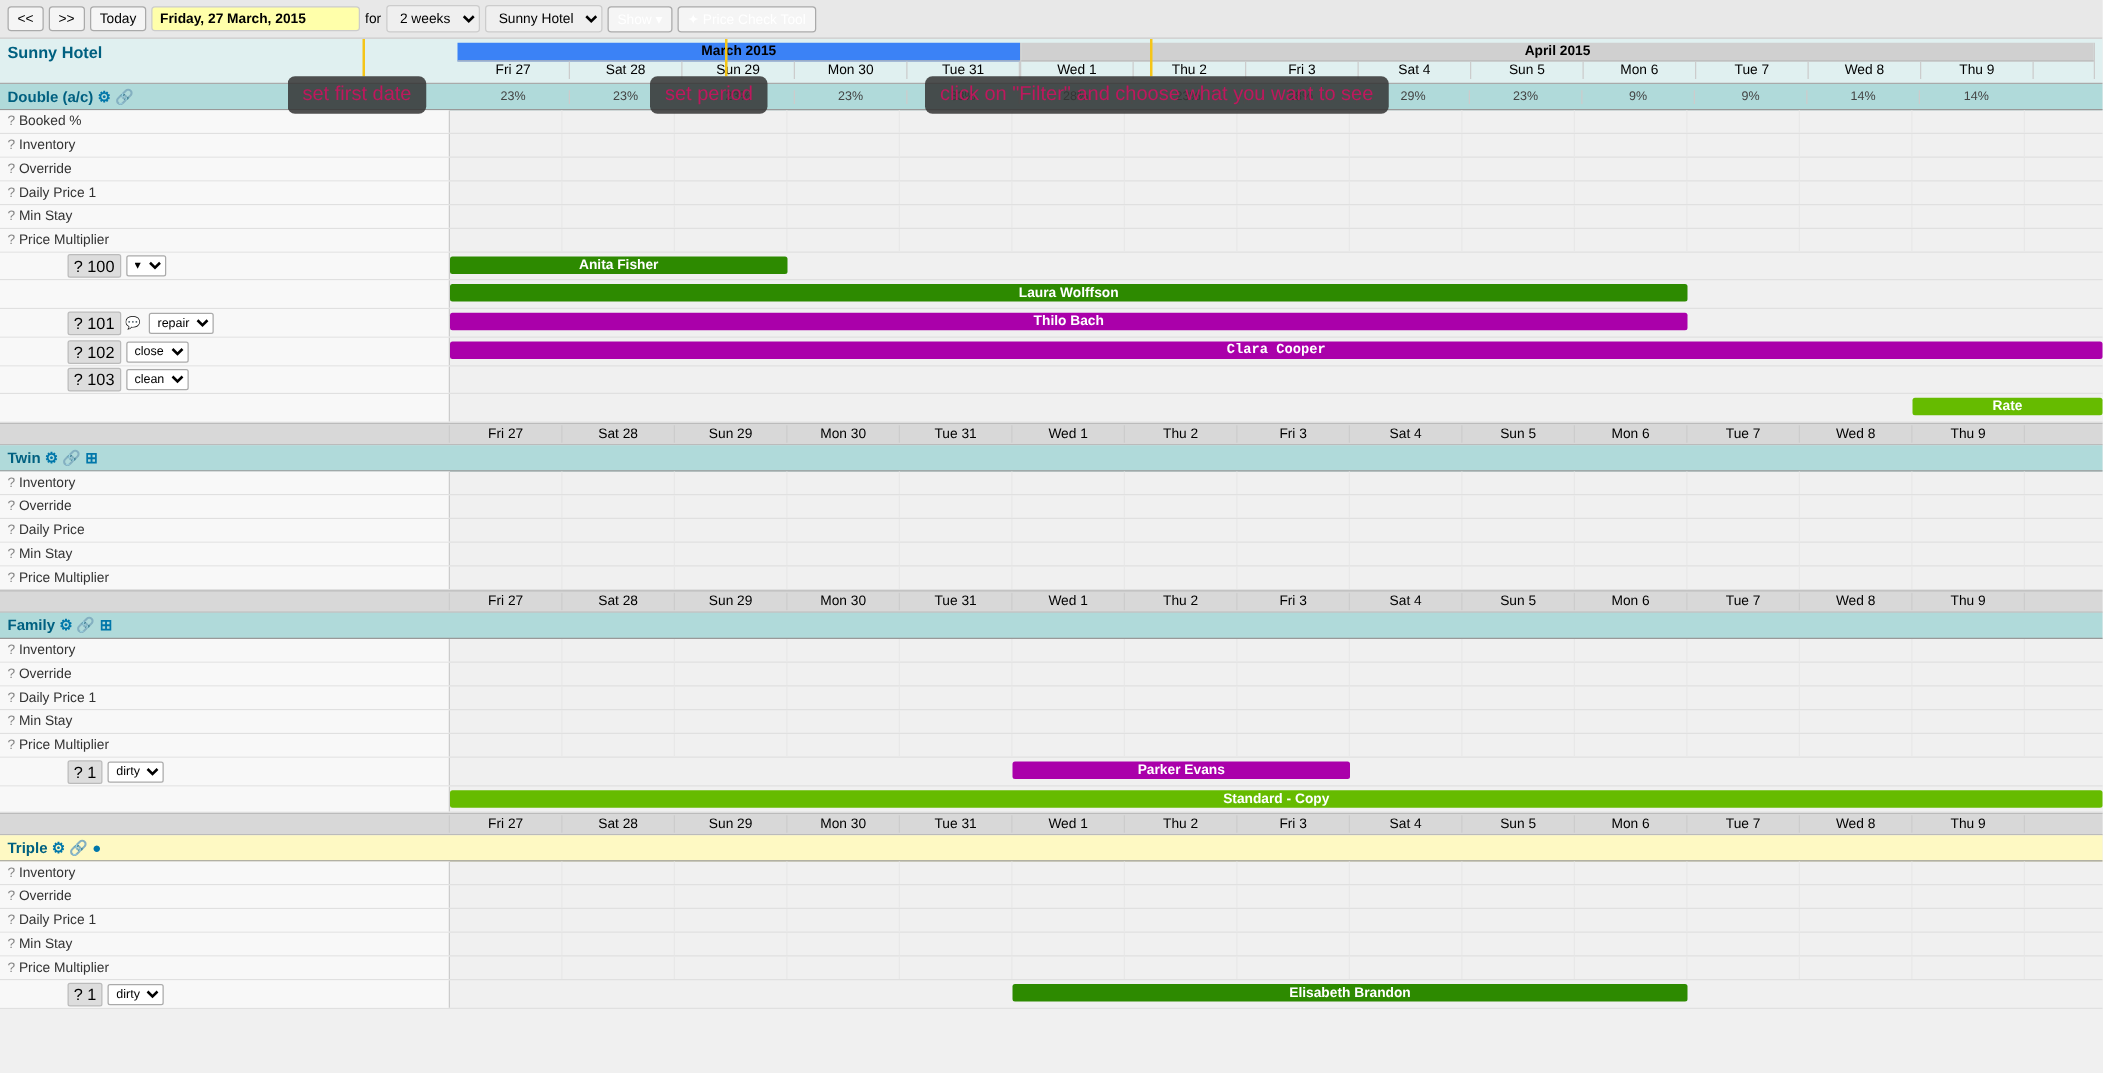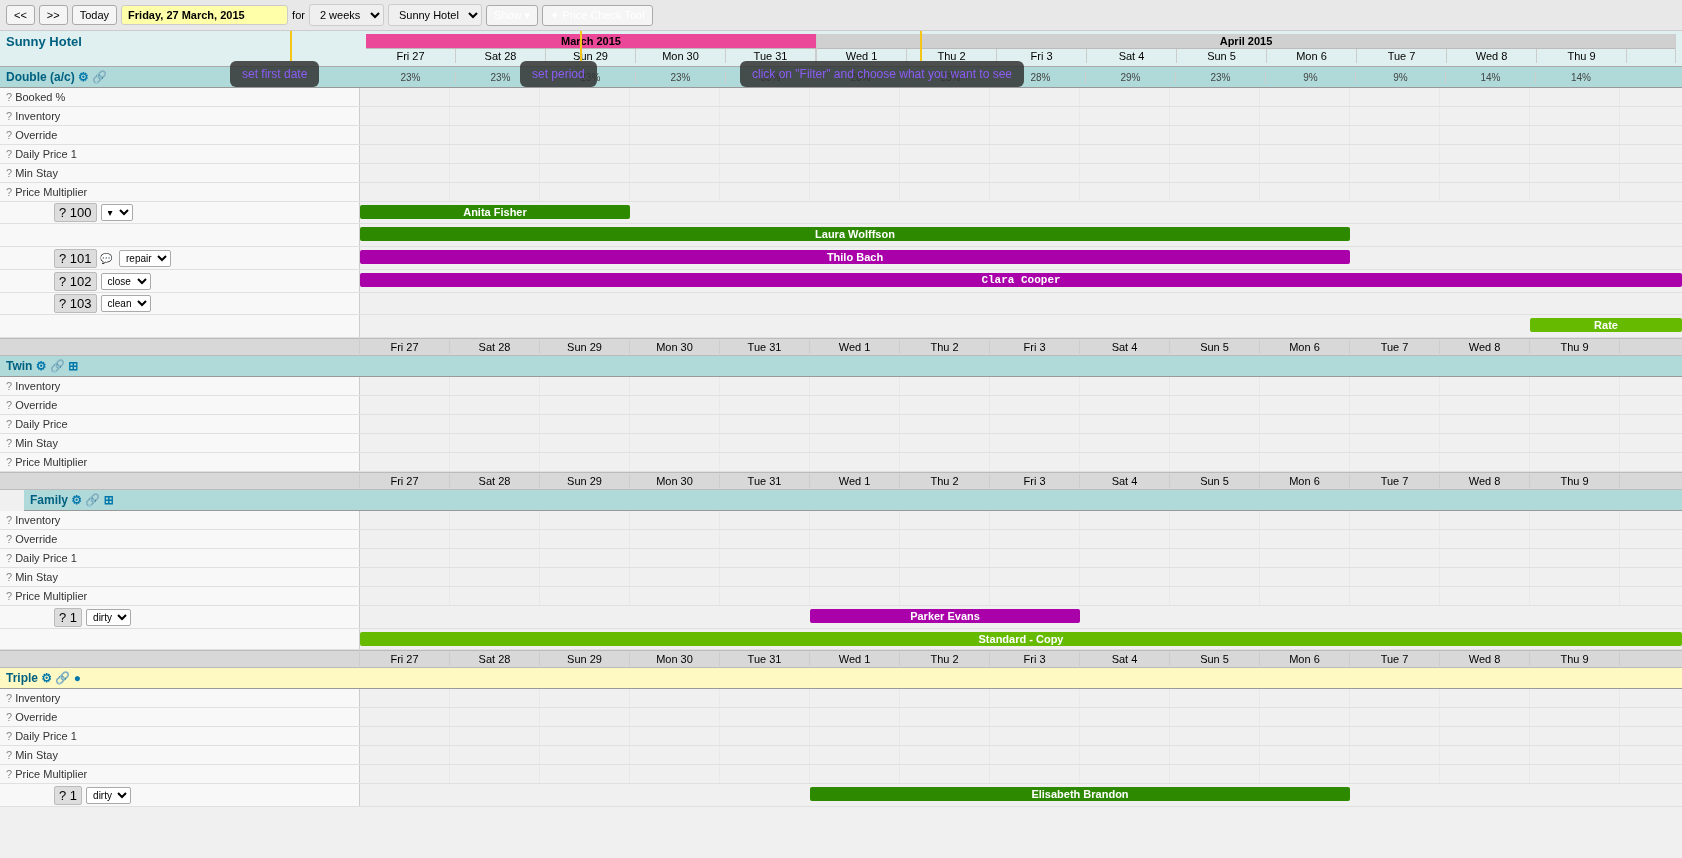--- a/index.html
+++ b/index.html
@@ -25,22 +25,22 @@
       background: #5b9bd5; color: white; border: none; padding: 3px 10px;
       border-radius: 3px; cursor: pointer; font-size: 11px;
     }
     .price-check-btn {
       background: #e8a000; color: white; border: none; padding: 3px 10px;
       border-radius: 3px; cursor: pointer; font-size: 11px;
     }
 
     
     .tooltip-box {
-      position: absolute; background: rgba(50,50,50,0.85); color: #8b5cf6;
-      padding: 6px 12px; border-radius: 6px; font-size: 12px; white-space: nowrap;
+      position: absolute; background: rgba(50,50,50,0.85); color: #be185d;
+      padding: 6px 12px; border-radius: 6px; font-size: 16px; white-space: nowrap;
       z-index: 100;
       text-align: right;
     }
     .tooltip-box::before {
       content: ''; position: absolute; border: 8px solid transparent;
     }
 
     .main-grid {
       width: 100%; min-width: 1600px;
     }
@@ -149,21 +149,21 @@
   </div>
 
   <div class="scroll-wrap">
     <div class="main-grid">
 
       <div style="display:flex; background:#e0f0f0; border-bottom:1px solid #aaa; padding:3px 6px;">
         <span style="font-weight:bold; color:#006080; font-size:13px; width:360px;">Sunny Hotel</span>
         <div style="display:flex; flex:1;">
 
           <div style="display:flex; flex-direction:column; border-right:1px solid #ccc;">
-            <div style="text-align:center; font-weight:bold; font-size:11px; padding:1px 0; background:#ec4899; border-bottom:1px solid #bbb; width:450px;">March 2015</div>
+            <div style="text-align:center; font-weight:bold; font-size:11px; padding:1px 0; background:#3b82f6; border-bottom:1px solid #bbb; width:450px;">March 2015</div>
             <div style="display:flex;">
               <div class="date-cell" style="width:90px;">Fri 27</div>
               <div class="date-cell" style="width:90px;">Sat 28</div>
               <div class="date-cell" style="width:90px;">Sun 29</div>
               <div class="date-cell" style="width:90px;">Mon 30</div>
               <div class="date-cell" style="width:90px;">Tue 31</div>
             </div>
           </div>
 
           <div style="display:flex; flex-direction:column; flex:1; border-right:1px solid #ccc;">
@@ -524,21 +524,21 @@
             <div class="date-cell">Sun 5</div>
             <div class="date-cell">Mon 6</div>
             <div class="date-cell">Tue 7</div>
             <div class="date-cell">Wed 8</div>
             <div class="date-cell">Thu 9</div>
           </div>
         </div>
       </div>
 
       <div>
-        <div style="display:flex; background:#b0dada; border-bottom:1px solid #999; padding:3px 6px; align-items:center;margin-left:24px;">
+        <div style="display:flex; background:#b0dada; border-bottom:1px solid #999; padding:3px 6px; align-items:center;">
           <div style="width:360px; font-weight:bold; font-size:12px; color:#006080;">
             Family
             <span class="icon-sym">⚙</span>
             <span class="icon-sym">🔗</span>
             <span class="icon-sym">⊞</span>
           </div>
           <div style="flex:1;"></div>
         </div>
         <div class="data-row">
           <div class="row-label"><span class="help">?</span> Inventory</div>

